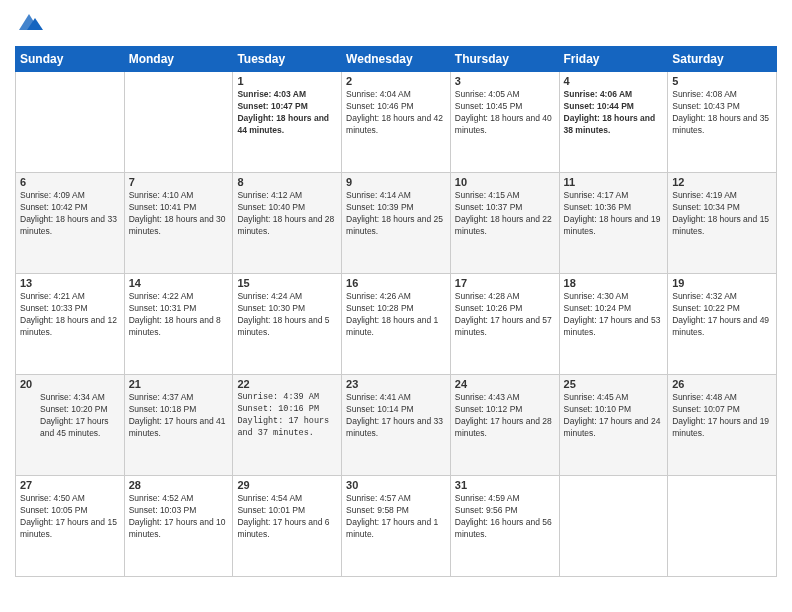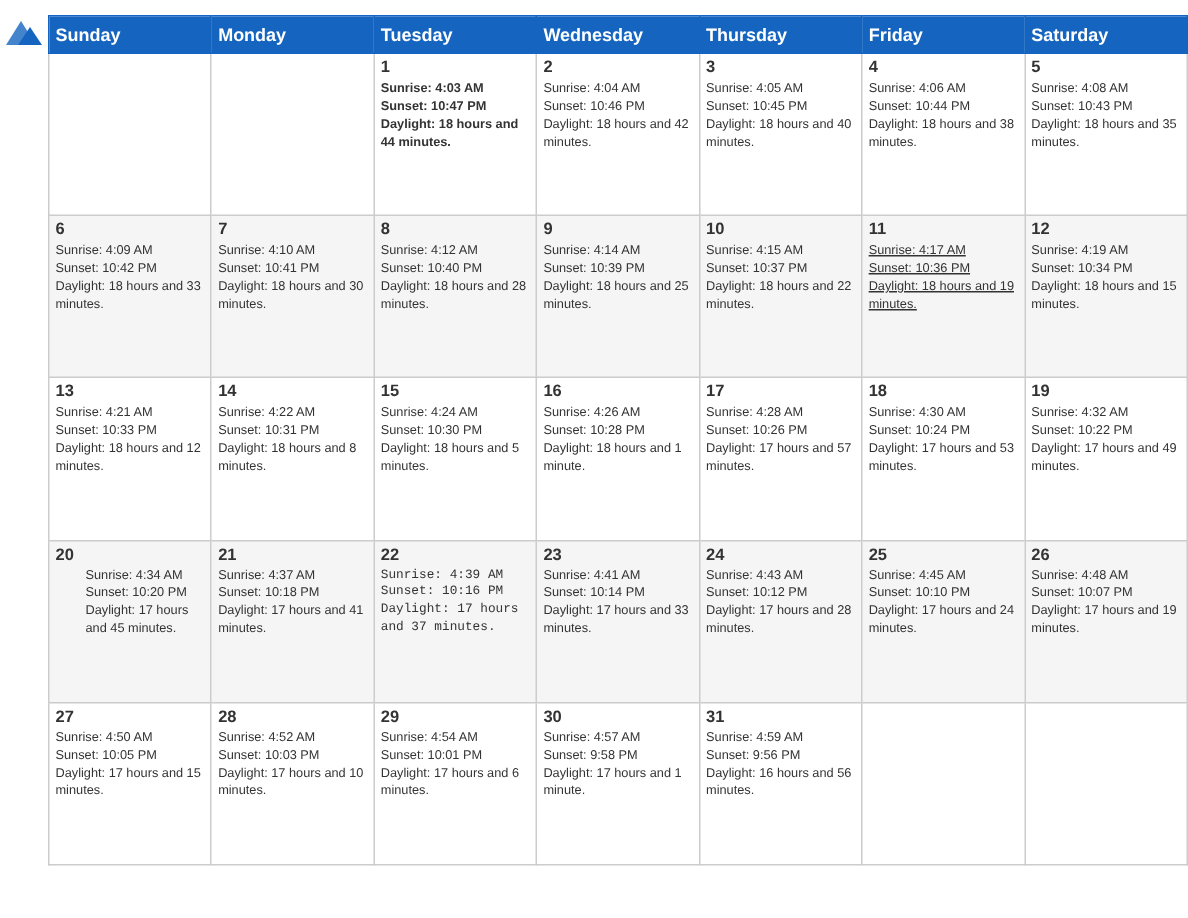--- a/index.html
+++ b/index.html
@@ -6,23 +6,23 @@
     body {
       width: 792px;
       height: 612px;
       font-family: Arial, sans-serif;
       background: #fff;
       overflow: hidden;
     }
     .page {
       width: 792px;
       height: 587px;
-      padding: 10px 0;
+      padding: 10px 15px;
       display: flex;
-      flex-direction: row;
+      flex-direction: column;
     }
     .header {
       display: flex;
       justify-content: space-between;
       align-items: flex-start;
       margin-bottom: 8px;
     }
     .logo {
       display: flex;
       align-items: center;
@@ -137,21 +137,21 @@
 Daylight: 18 hours and 42 minutes.</div>
           </td>
           <td>
             <span class="day-num">3</span>
             <div class="day-info" style="white-space: pre-line;">Sunrise: 4:05 AM
 Sunset: 10:45 PM
 Daylight: 18 hours and 40 minutes.</div>
           </td>
           <td>
             <span class="day-num">4</span>
-            <div class="day-info" style="white-space: pre-line;">Sunrise: 4:06 AM
+            <div class="day-info" style="white-space: pre-line; font-weight: bold;">Sunrise: 4:06 AM
 Sunset: 10:44 PM
 Daylight: 18 hours and 38 minutes.</div>
           </td>
           <td>
             <span class="day-num">5</span>
             <div class="day-info" style="white-space: pre-line;">Sunrise: 4:08 AM
 Sunset: 10:43 PM
 Daylight: 18 hours and 35 minutes.</div>
           </td>
         </tr>
@@ -181,21 +181,21 @@
 Daylight: 18 hours and 25 minutes.</div>
           </td>
           <td>
             <span class="day-num">10</span>
             <div class="day-info" style="white-space: pre-line;">Sunrise: 4:15 AM
 Sunset: 10:37 PM
 Daylight: 18 hours and 22 minutes.</div>
           </td>
           <td>
             <span class="day-num">11</span>
-            <div class="day-info" style="white-space: pre-line; text-decoration: underline;">Sunrise: 4:17 AM
+            <div class="day-info" style="white-space: pre-line;">Sunrise: 4:17 AM
 Sunset: 10:36 PM
 Daylight: 18 hours and 19 minutes.</div>
           </td>
           <td>
             <span class="day-num">12</span>
             <div class="day-info" style="white-space: pre-line;">Sunrise: 4:19 AM
 Sunset: 10:34 PM
 Daylight: 18 hours and 15 minutes.</div>
           </td>
         </tr>

